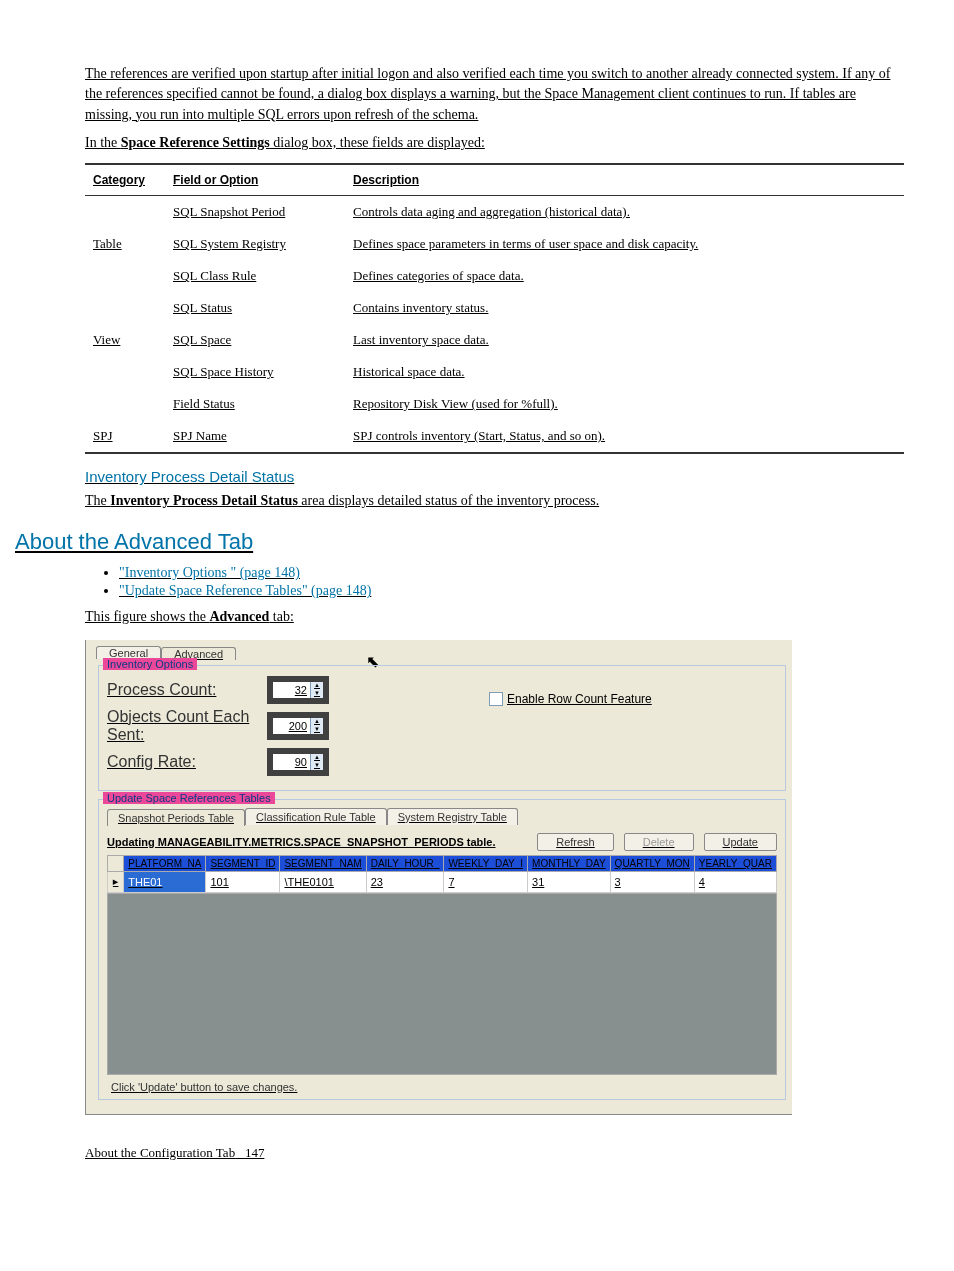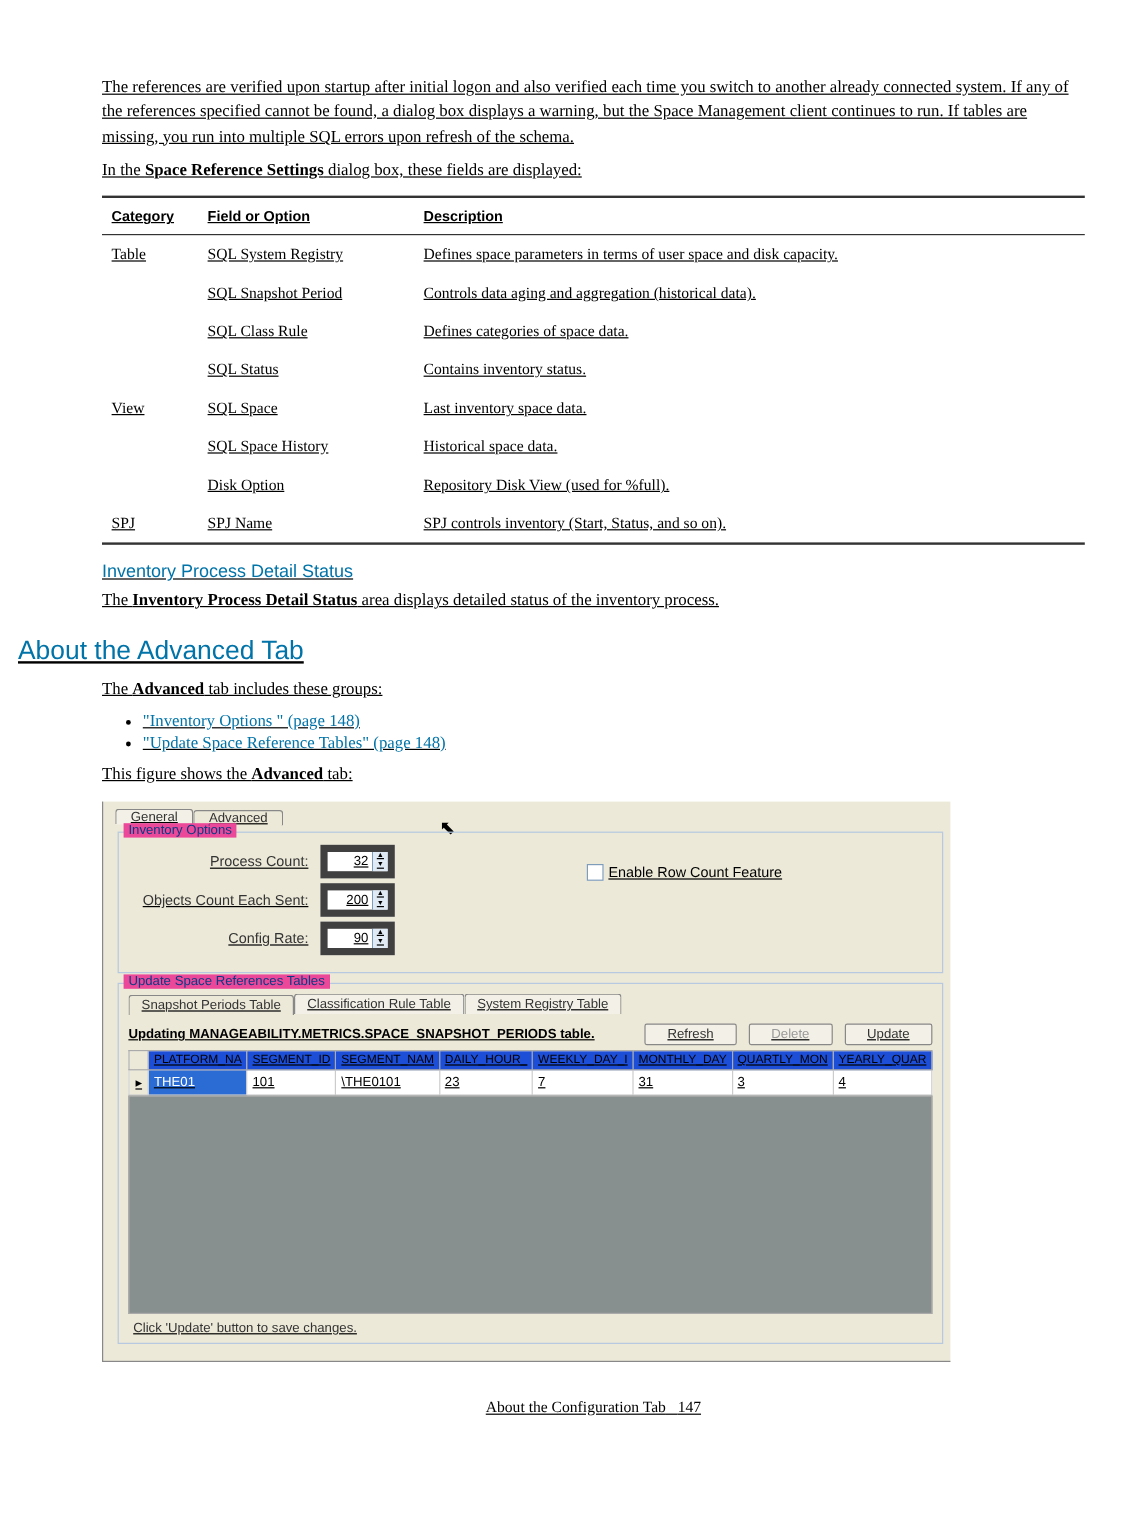--- a/index.html
+++ b/index.html
@@ -92,21 +92,21 @@
   }
   .grpbox .legend {
     position: absolute;
     top: -8px; left: 4px;
     background: #ec4899;
     color: #0a3b85;
     padding: 0 4px;
     font-size: 11px;
   }
   .invrow { display: flex; align-items: center; gap: 6px; margin: 4px 0; }
-  .invlabel { width: 150px; text-align: right; padding-right: 4px; font-size: 12px; color: #333; }
+  .invlabel { width: 150px; text-align: left; padding-right: 4px; font-size: 16px; color: #333; }
   .spinner {
     display: inline-flex; align-items: stretch;
     border: 6px solid #404040; background: #fff;
     width: 50px; height: 16px;
   }
   .spinner .num { flex: 1; text-align: right; padding: 0 3px; font-size: 11px; line-height: 16px; }
   .spinner .arrows { width: 12px; display: flex; flex-direction: column; border-left: 1px solid #7f9db9; }
   .spinner .arrows div { flex:1; font-size:6px; line-height:7px; text-align:center; background:#dfeaf5; }
   .chk { width: 12px; height: 12px; border: 1px solid #7f9db9; background: #fff; display:inline-block; margin-right:4px; }
   .subtabbar { display:flex; gap:0; margin: 2px 0 0 0; padding-left: 0; }
@@ -117,21 +117,21 @@
   .btn.disabled { color:#999; }
   .tbl { width:100%; border-collapse:collapse; font-size:11px; background:#fff; }
   .tbl th { background:#1d4ed8; border:1px solid #aaa; padding:2px 4px; font-weight:normal; text-align:left; white-space:nowrap; font-size:10px;}
   .tbl td { border:1px solid #ccc; padding:2px 4px; height:16px; background:#fff; }
   .tbl .rowhead { background:#ece9d8; width:14px; text-align:center; }
   .tbl td.selcell { background:#2a6bd4; color:#fff; }
   .gridgap { height: 180px; background:#888f8f; border:1px solid #aaa; }
   .footnote { font-size:11px; color:#333; padding: 6px 4px 2px 4px; }
   .cursor { position:absolute; left:280px; top:12px; font-size:16px; color:#000; }
 
-  .footer { text-align: center; font-size: 13px; margin-top: 30px; }
+  .footer { text-align: left; font-size: 13px; margin-top: 30px; }
   .preline { margin-top: 6px; }
 </style>
 </head>
 <body>
 
 <div class="page">
 
   <p class="para">The references are verified upon startup after initial logon and also verified each time you switch to another already connected system. If any of the references specified cannot be found, a dialog box displays a warning, but the Space Management client continues to run. If tables are missing, you run into multiple SQL errors upon refresh of the schema.</p>
 
   <p class="para preline">
@@ -146,72 +146,69 @@
       </colgroup>
     <thead>
       <tr>
         <th>Category</th>
         <th>Field or Option</th>
         <th>Description</th>
       </tr>
     </thead>
     <tbody id="fields-body">
         <tr>
+          <td></td>
+          <td>SQL Snapshot Period</td>
+          <td>Controls data aging and aggregation (historical data).</td>
+        </tr>
+        <tr>
           <td>Table</td>
           <td>SQL System Registry</td>
           <td>Defines space parameters in terms of user space and disk capacity.</td>
         </tr>
         <tr>
           <td></td>
-          <td>SQL Snapshot Period</td>
-          <td>Controls data aging and aggregation (historical data).</td>
-        </tr>
-        <tr>
-          <td></td>
           <td>SQL Class Rule</td>
           <td>Defines categories of space data.</td>
         </tr>
         <tr>
           <td></td>
           <td>SQL Status</td>
           <td>Contains inventory status.</td>
         </tr>
         <tr>
           <td>View</td>
           <td>SQL Space</td>
           <td>Last inventory space data.</td>
         </tr>
         <tr>
           <td></td>
           <td>SQL Space History</td>
           <td>Historical space data.</td>
         </tr>
         <tr>
           <td></td>
-          <td>Disk Option</td>
+          <td>Field Status</td>
           <td>Repository Disk View (used for %full).</td>
         </tr>
         <tr>
           <td>SPJ</td>
           <td>SPJ Name</td>
           <td>SPJ controls inventory (Start, Status, and so on).</td>
         </tr>
       </tbody>
   </table>
 
   <div class="h3-blue">Inventory Process Detail Status</div>
   <p class="para">
     <span>The </span><span class="bold">Inventory Process Detail Status</span><span> area displays detailed status of the inventory process.</span>
   </p>
 
   <div class="h2-blue">About the Advanced Tab</div>
 
-  <p class="para">
-    <span>The </span><span class="bold">Advanced</span><span> tab includes these groups:</span>
-  </p>
   <ul class="bullets">
     <li><span class="link">"Inventory Options " (page 148)</span></li>
     <li><span class="link">"Update Space Reference Tables" (page 148)</span></li>
   </ul>
   <p class="para">
     <span>This figure shows the </span><span class="bold">Advanced</span><span> tab:</span>
   </p>
 
   <div class="fig">
     <span class="cursor">⬉</span>

